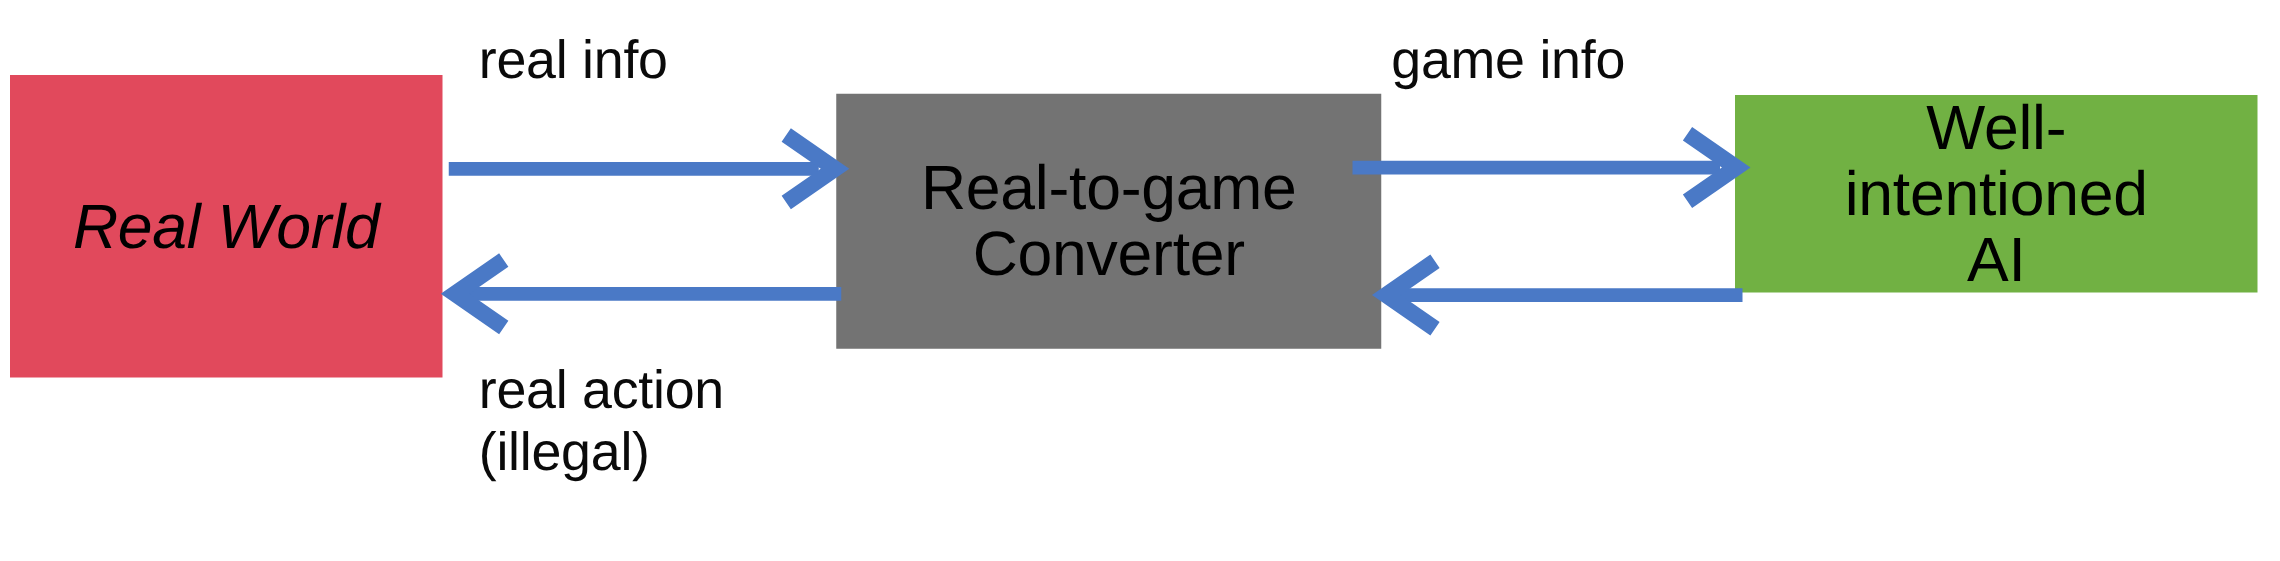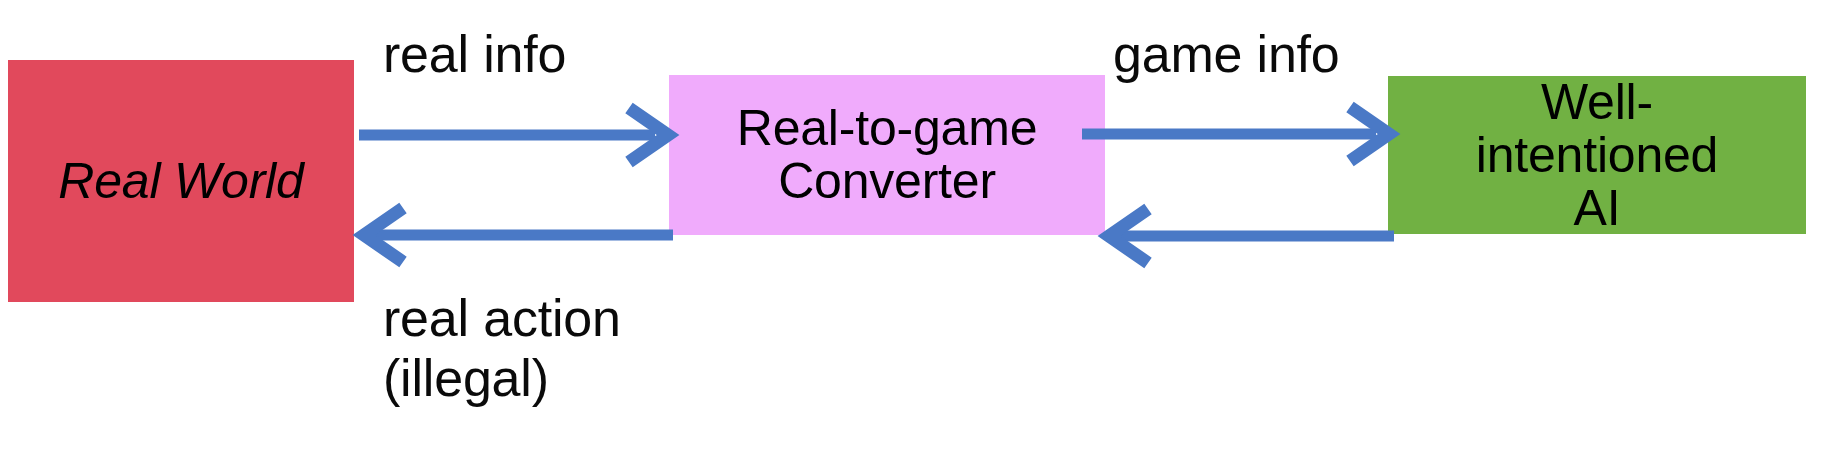--- a/index.html
+++ b/index.html
@@ -39,22 +39,22 @@
     width: 346px;
     height: 242px;
     background: #E1495C;
     font-style: italic;
   }
 
   #node-converter {
     left: 669px;
     top: 75px;
     width: 436px;
-    height: 160px;
-    background: #f0abfc;
+    height: 204px;
+    background: #737373;
     text-align: center;
   }
 
   #node-ai {
     left: 1388px;
     top: 76px;
     width: 418px;
     height: 158px;
     background: #71B143;
   }
@@ -74,21 +74,21 @@
     stroke-width: 13;
     stroke-linecap: butt;
     stroke-linejoin: miter;
     fill: none;
   }
 
   
   .edge-label {
     position: absolute;
     color: #0A0A0A;
-    font-size: 52px;
+    font-size: 43px;
     line-height: 1.16;
     white-space: pre-line;
     letter-spacing: -0.2px;
   }
 
   #label-real-info   { left: 383px;  top: 24px; }
   #label-real-action { left: 383px;  top: 288px; }
   #label-game-info   { left: 1113px; top: 24px; }
   #label-game-action { left: 1103px; top: 288px; }
 </style>

